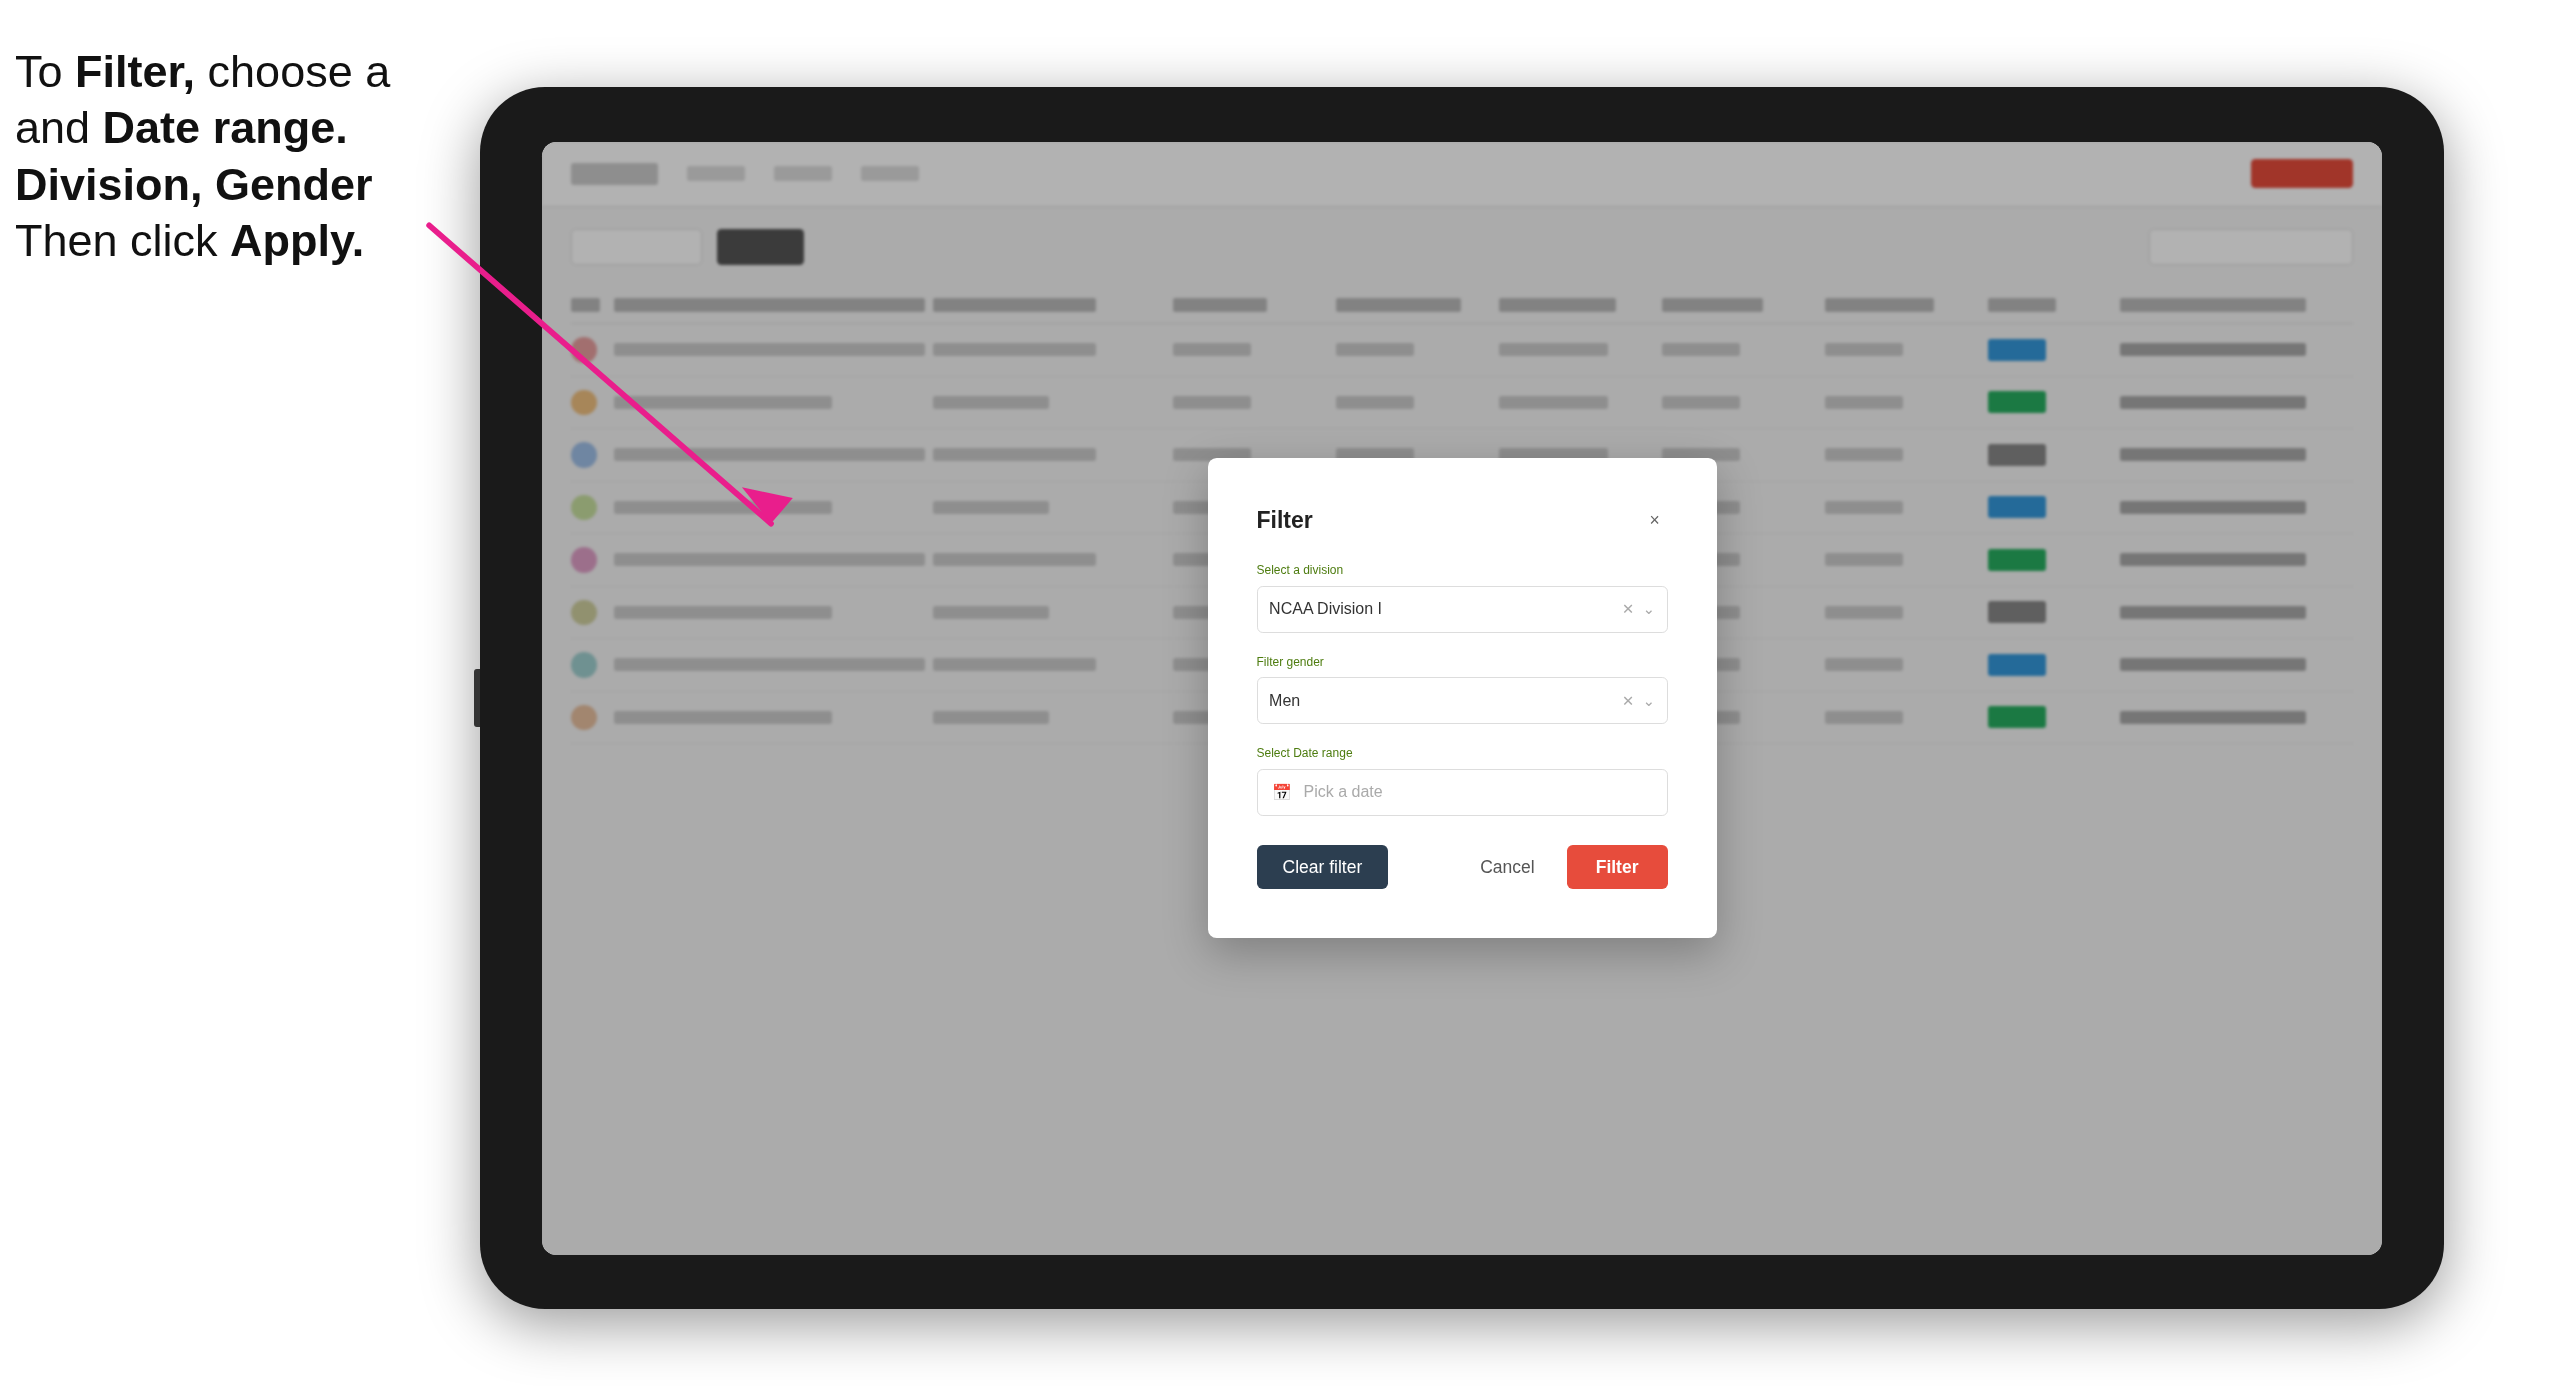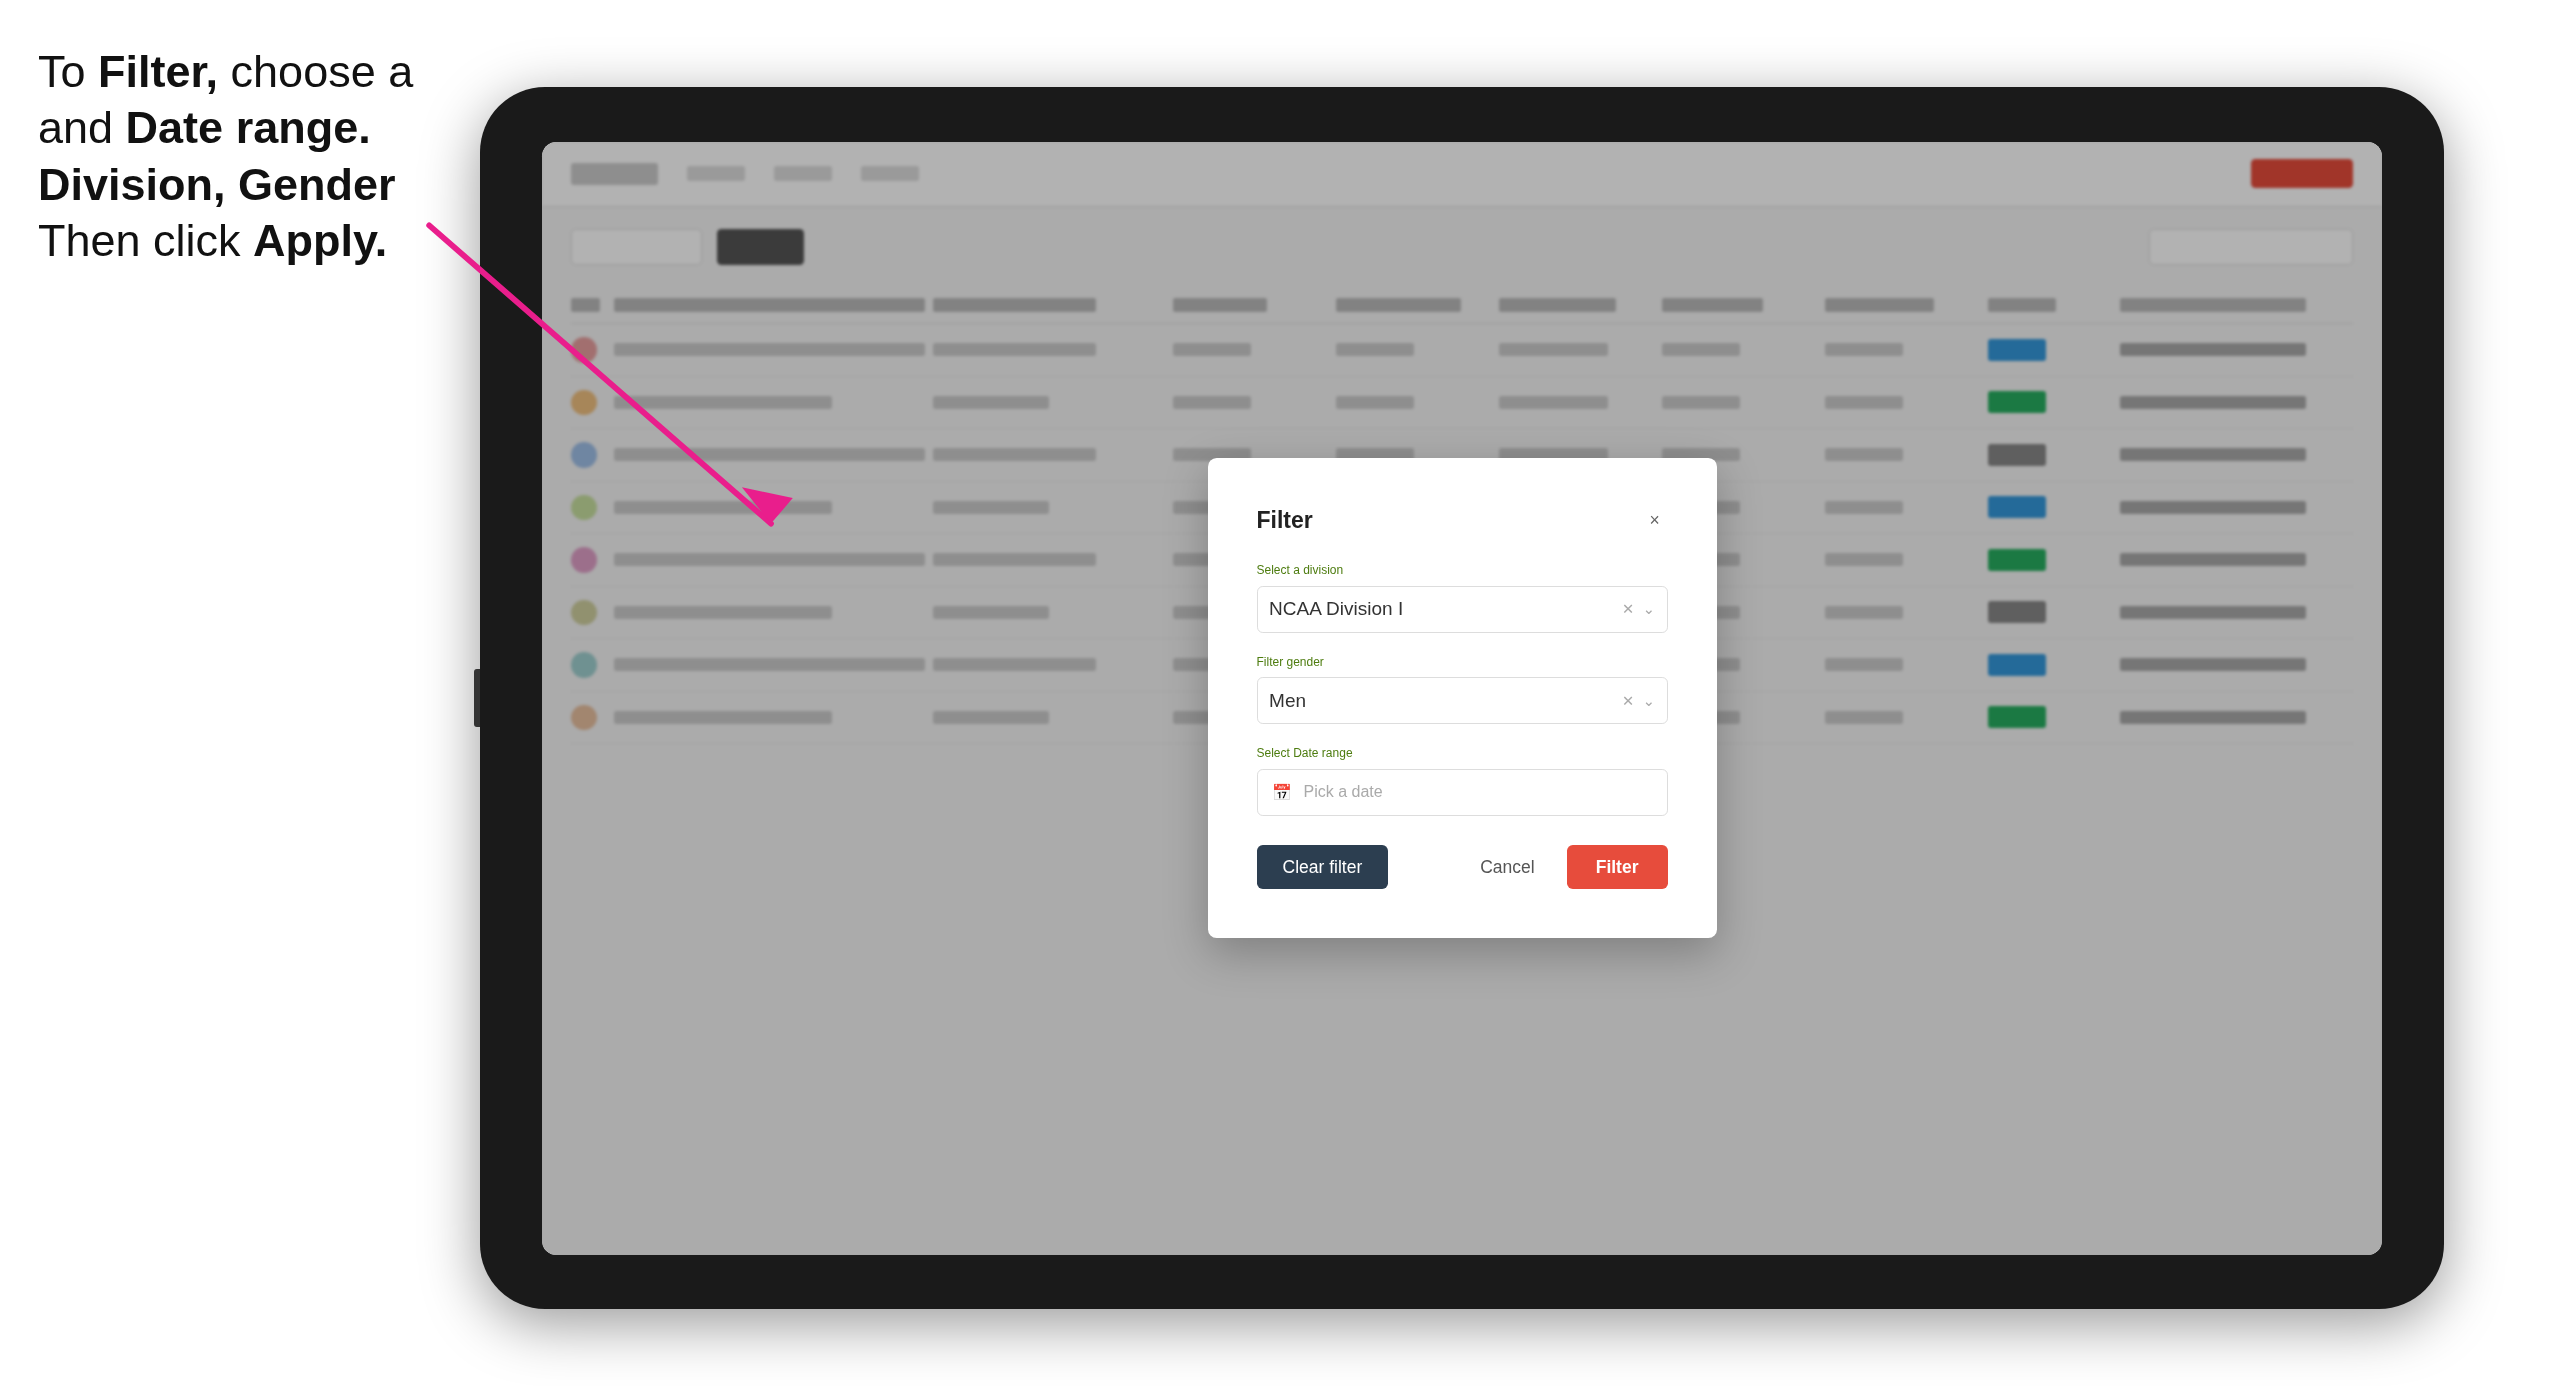--- a/index.html
+++ b/index.html
@@ -10,21 +10,21 @@
       background: #ffffff;
       font-family: -apple-system, BlinkMacSystemFont, 'Segoe UI', sans-serif;
       position: relative;
       overflow: hidden;
     }
 
     
     .instruction-text {
       position: absolute;
       top: 44px;
-      left: 38px;
+      left: 15px;
       width: 422px;
       font-size: 45px;
       line-height: 1.25;
       color: #111;
     }
     .instruction-text .bold { font-weight: 800; }
 
     
     .tablet {
       position: absolute;
@@ -268,21 +268,21 @@
     }
 
     .form-select-inner {
       display: flex;
       align-items: center;
       justify-content: space-between;
       width: 100%;
     }
 
     .select-value {
-      font-size: 19px;
+      font-size: 16px;
       color: #333;
       text-align: center;
     }
 
     .select-controls {
       display: flex;
       align-items: center;
       gap: 8.7px;
       color: #999;
       font-size: 14.5px;

